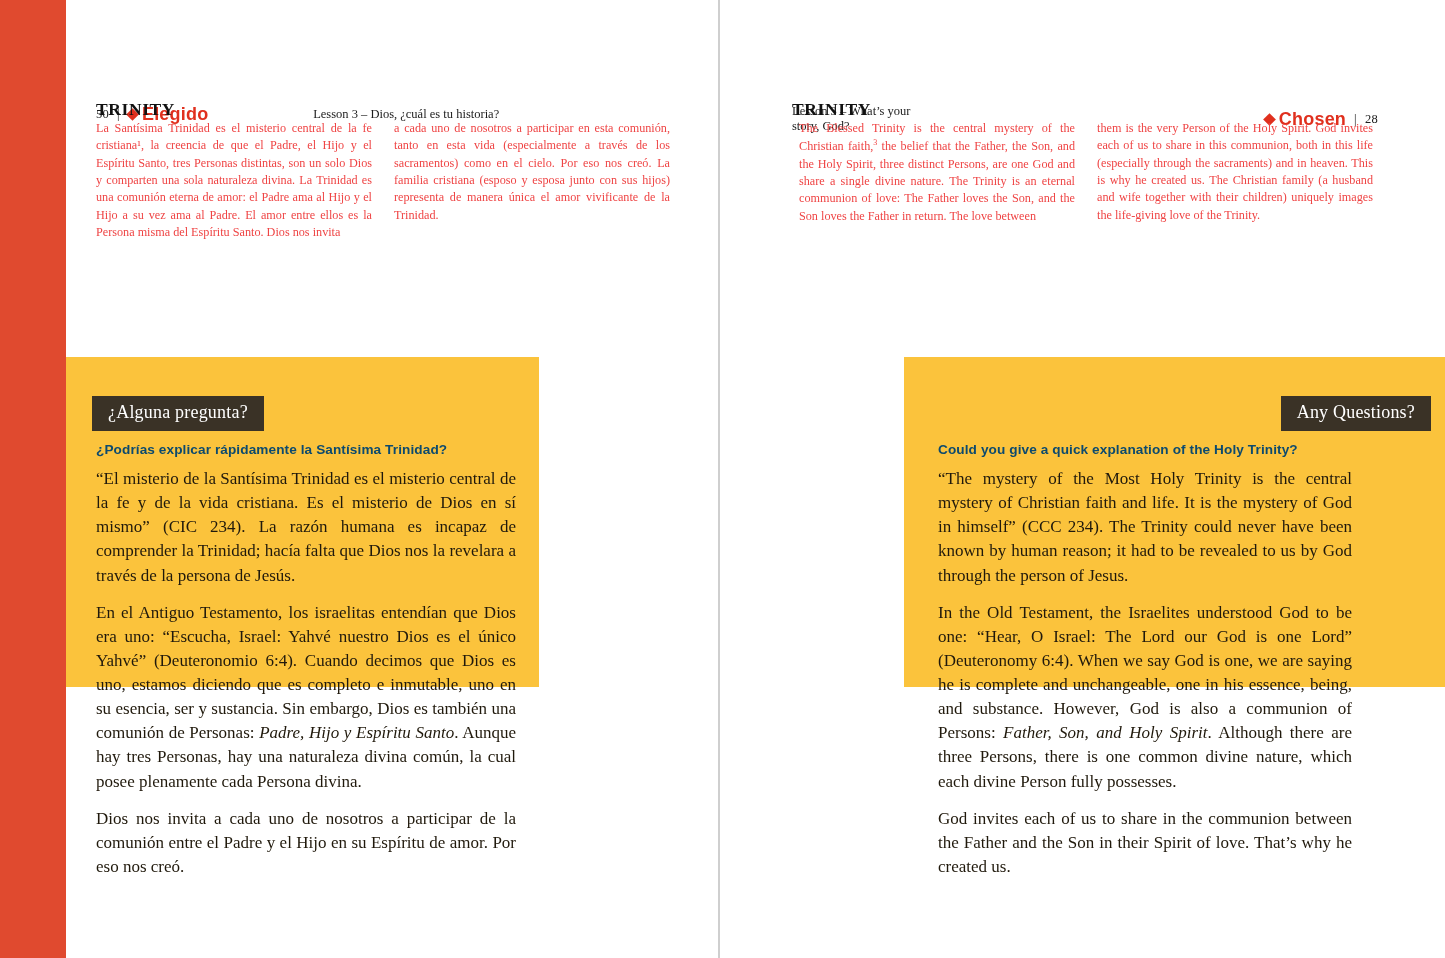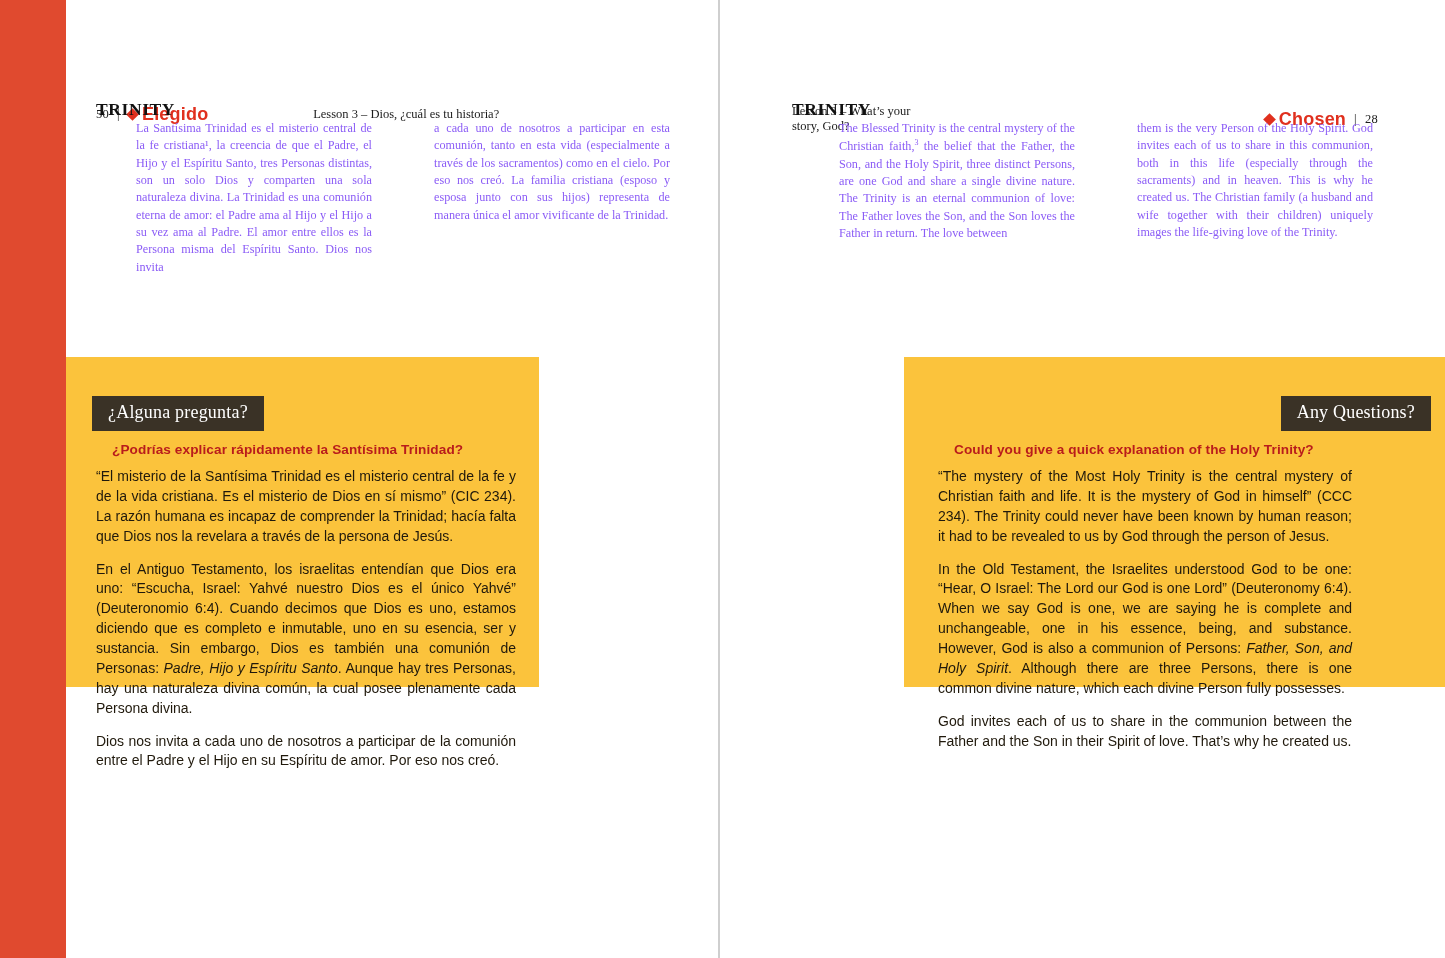--- a/index.html
+++ b/index.html
@@ -111,23 +111,22 @@
   .cols {
     position: absolute;
     display: flex;
     gap: 22px;
   }
   .col {
     width: 276px;
     font-size: 12.2px;
     line-height: 1.42;
     text-align: justify;
-    color: #8b5cf6;
+    color: #ef4444;
     hyphens: auto;
-    margin-left: 40px;
   }
   .col p { margin: 0; }
   sup { font-size: 8px; vertical-align: super; }
 
   
   .callout {
     position: absolute;
     background: #fcc councils;
   }
   .callout {
@@ -157,28 +156,27 @@
     white-space: nowrap;
   }
   .tag-left { left: 26px; }
   .tag-right { right: 26px; }
 
   .q-head {
     position: absolute;
     font-family: "Liberation Sans", sans-serif;
     font-weight: bold;
     font-size: 13.6px;
-    color: #b91c1c;
+    color: #0c4a6e;
     letter-spacing: 0.1px;
-    margin-left: 16px;
   }
   .q-body {
     position: absolute;
-    font-family: Liberation Sans, sans-serif;
-    font-size: 14px;
+    font-family: Liberation Serif, serif;
+    font-size: 17px;
     line-height: 1.42;
     color: #20190c;
     text-align: justify;
   }
   .q-body p { margin: 0 0 13px 0; }
   .q-body p:last-child { margin-bottom: 0; }
   .q-body i { font-style: italic; }
 
   .cl-inner-left { left: 30px; width: 420px; }
   .cl-inner-right { left: 34px; width: 414px; }

